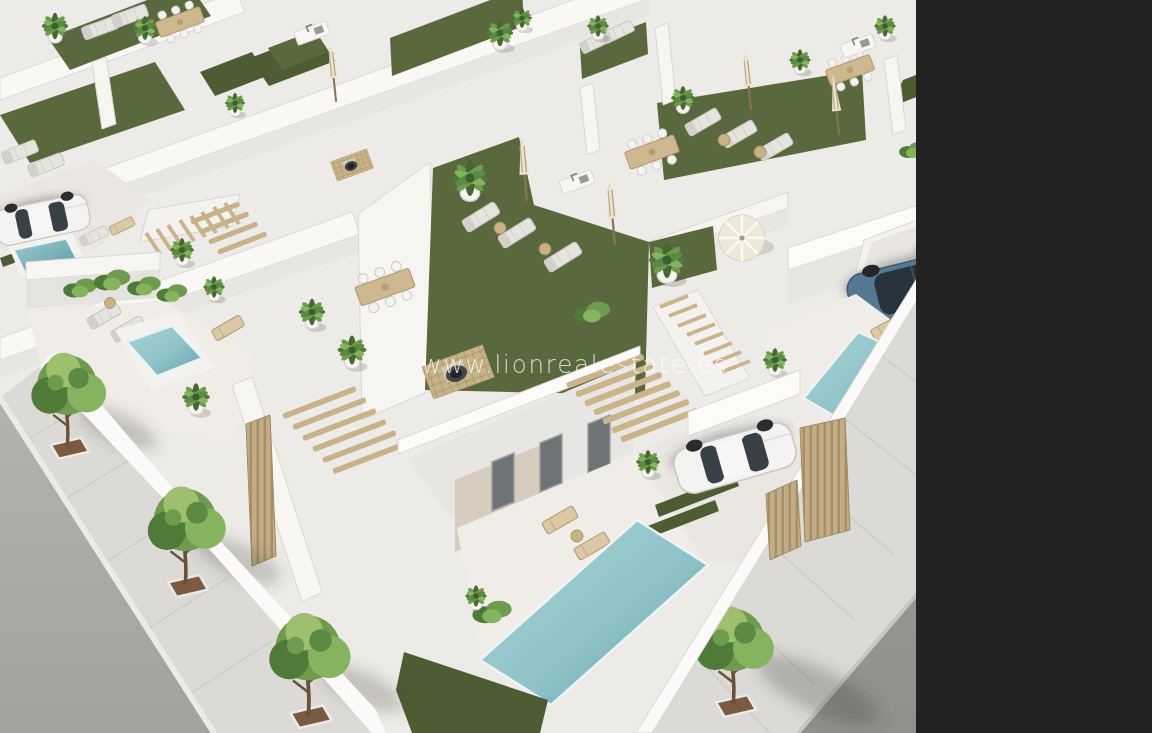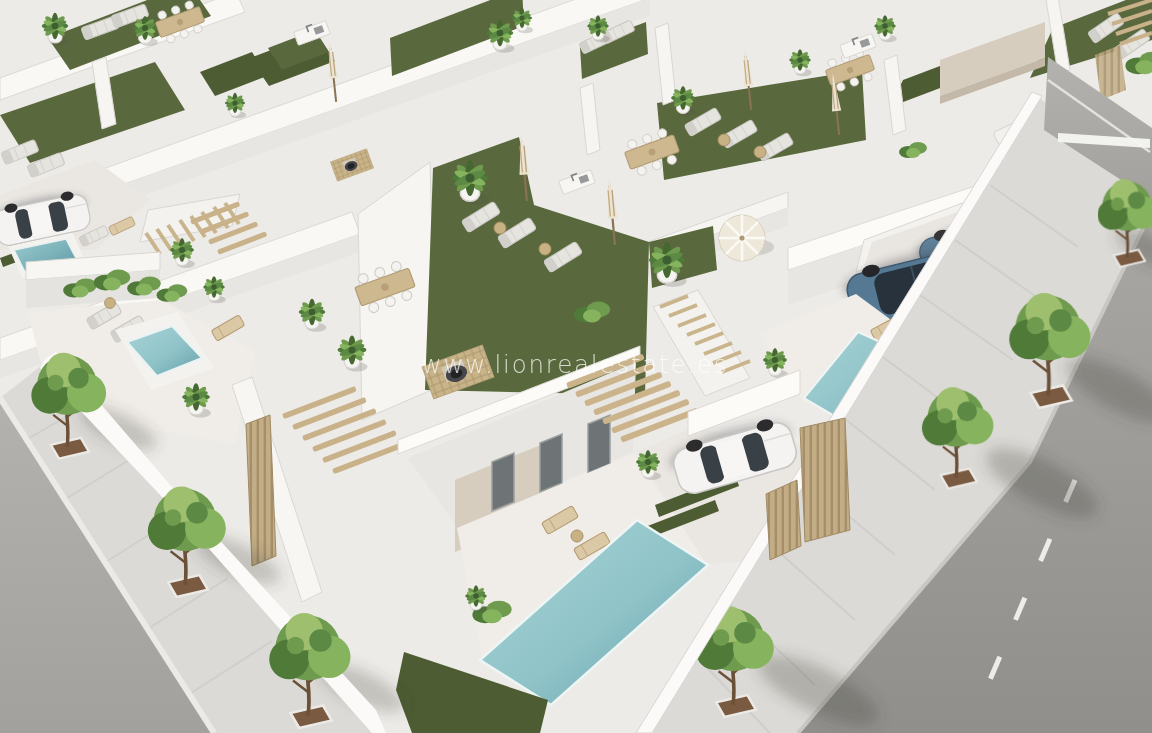--- a/index.html
+++ b/index.html
@@ -1,16 +1,16 @@
 <!DOCTYPE html>
 <html style="--canvas: #edebe7; --white_wall: #f7f6f2; --white_bright: #fcfbf8; --wall_shade: #e8e6e2; --paving: #f0ede8; --stone: #d6cdbf; --turf: #5a693d; --turf_dark: #4d5c33; --pool: #8fc3c8; --pool_deep: #649fa9; --asphalt: #9b9a97; --asphalt_light: #adacaa; --sidewalk: #dcdad6; --wood: #c9b189; --wood_dark: #b2986f; --tree: #6f9b4e; --tree_light: #9ebf6e; --tree_dark: #4f7a38; --soil: #7a5a41; --car_blue: #557993; --car_blue_dark: #3f4e5a; --glass: #3a4146;"><head>
 <meta charset="utf-8">
 <style>
   html,body{margin:0;padding:0;background:#222;font-family:"Liberation Sans",sans-serif;}
-  #stage{position:relative;width:1152px;height:733px;overflow:hidden;background:var(--canvas,#edebe7);}
+  #stage{position:relative;width:916px;height:733px;overflow:hidden;background:var(--canvas,#edebe7);}
   svg{display:block}
   text.wm{font-family:"DejaVu Sans",sans-serif;font-weight:300;}
 </style>
 </head>
 <body>
 
 <div id="stage">
 <svg width="1152" height="733" viewBox="0 0 1152 733">
 <defs>
   <linearGradient id="gPool" x1="0" y1="0" x2="1" y2="1">

